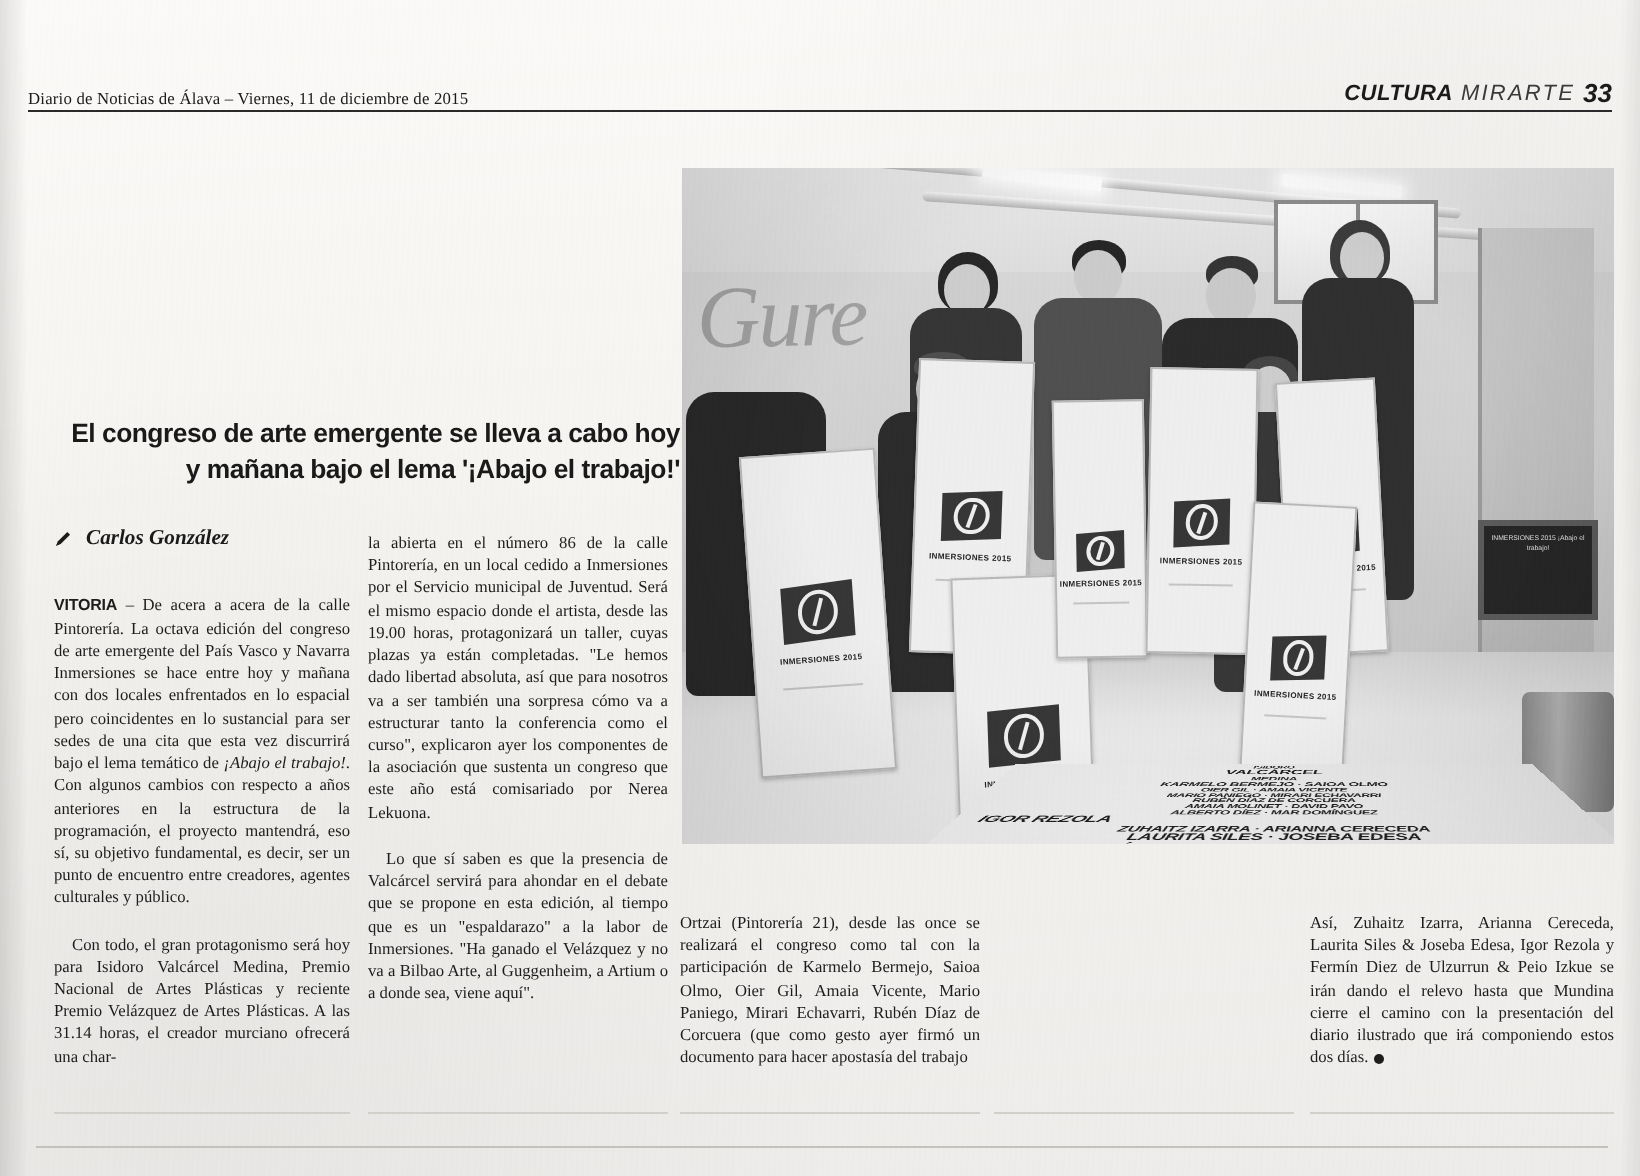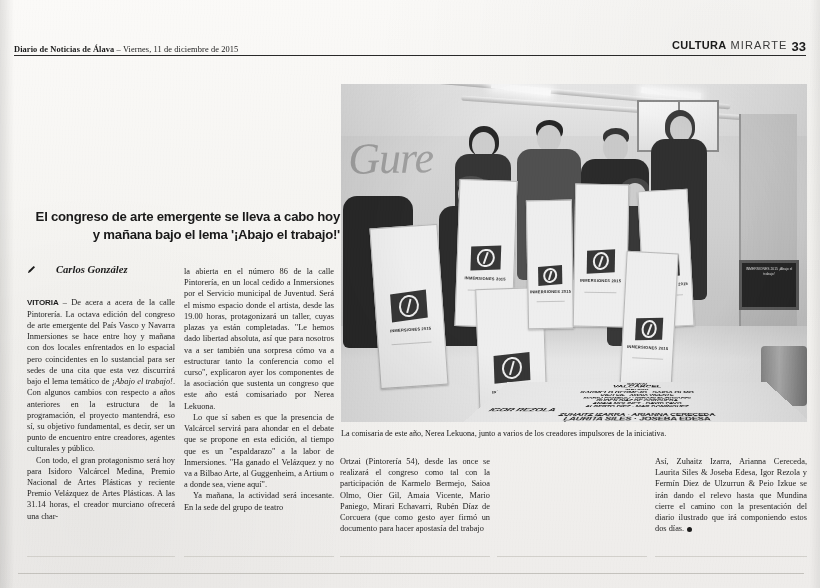--- a/index.html
+++ b/index.html
@@ -33,24 +33,25 @@
     background:linear-gradient(270deg, rgba(0,0,0,.06), rgba(0,0,0,0));
     pointer-events:none;
   }
 
   
   .masthead{
     position:absolute;left:14px;top:38px;width:792px;height:16px;
     display:flex;align-items:flex-end;justify-content:space-between;
   }
   .masthead-left{font-size:8.4px;letter-spacing:.1px;white-space:nowrap;}
-  .masthead-left b{font-weight:bold;}
+  .masthead-left b{font-weight:normal;}
   .masthead-right{
-    display:flex;align-items:flex-start;gap:4px;
+    display:flex;align-items:center;gap:4px;
     font-family:"Liberation Sans", sans-serif;
+    font-style:italic;
   }
   .m-cultura{font-size:11px;font-weight:bold;letter-spacing:.3px;}
   .m-mirarte{font-size:11px;font-weight:normal;letter-spacing:1.1px;color:#3a3a3a;}
   .m-page{font-size:13px;font-weight:bold;}
   .rule-top{
     position:absolute;left:14px;top:55px;width:792px;height:1px;
     background:#2a2a2a;
   }
 
   
@@ -71,38 +72,38 @@
     font-weight:bold;
     font-size:13.2px;
     line-height:1.34;
     letter-spacing:-.25px;
     color:#1a1a1a;
   }
 
   
   .bylines{position:absolute;left:27px;top:262px;width:150px;}
   .byline{
-    display:flex;align-items:center;gap:20px;
+    display:flex;align-items:center;gap:7px;
     font-style:italic;font-weight:bold;font-size:10.6px;line-height:1.45;
   }
   .by-ico{width:9px;height:9px;flex:0 0 9px;position:relative;}
   .ico-pen svg, .ico-cam svg{display:block;}
 
   
   .col{
     position:absolute;
     font-size:8.35px;
     line-height:1.345;
     text-align:justify;
     hyphens:none;
     color:#1d1d1d;
   }
   .col p{margin:0;text-indent:9px;}
   .col p.first{text-indent:0;}
-  .col p + p{margin-top:0;}
+  .col p + p{margin-top:12px;}
   .dateline{font-family:"Liberation Sans", sans-serif;font-weight:bold;font-size:8px;letter-spacing:-.1px;}
   .col i{font-style:italic;}
 
   #col1{left:27px;top:297px;width:148px;}
   #col2{left:184px;top:266px;width:150px;}
   #col3{left:340px;top:456px;width:150px;}
   #col4{left:497px;top:456px;width:150px;}
   #col5{left:655px;top:456px;width:152px;}
 
   .endmark{display:inline-block;width:5px;height:5px;border-radius:50%;background:#1d1d1d;margin-left:3px;vertical-align:middle;}
@@ -276,25 +277,24 @@
   </div>
 
   <div class="col" id="col1">
     <p class="first"><span class="dateline">VITORIA</span><span> – De acera a acera de la calle Pintorería. La octava edición del congreso de arte emergente del País Vasco y Navarra Inmersiones se hace entre hoy y mañana con dos locales enfrentados en lo espacial pero coincidentes en lo sustancial para ser sedes de una cita que esta vez discurrirá bajo el lema temático de </span><i>¡Abajo el trabajo!</i><span>. Con algunos cambios con respecto a años anteriores en la estructura de la programación, el proyecto mantendrá, eso sí, su objetivo fundamental, es decir, ser un punto de encuentro entre creadores, agentes culturales y público.</span></p>
     <p>Con todo, el gran protagonismo será hoy para Isidoro Valcárcel Medina, Premio Nacional de Artes Plásticas y reciente Premio Velázquez de Artes Plásticas. A las 31.14 horas, el creador murciano ofrecerá una char-</p>
   </div>
 
   <div class="col" id="col2">
     <p class="first">la abierta en el número 86 de la calle Pintorería, en un local cedido a Inmersiones por el Servicio municipal de Juventud. Será el mismo espacio donde el artista, desde las 19.00 horas, protagonizará un taller, cuyas plazas ya están completadas. "Le hemos dado libertad absoluta, así que para nosotros va a ser también una sorpresa cómo va a estructurar tanto la conferencia como el curso", explicaron ayer los componentes de la asociación que sustenta un congreso que este año está comisariado por Nerea Lekuona.</p>
     <p>Lo que sí saben es que la presencia de Valcárcel servirá para ahondar en el debate que se propone en esta edición, al tiempo que es un "espaldarazo" a la labor de Inmersiones. "Ha ganado el Velázquez y no va a Bilbao Arte, al Guggenheim, a Artium o a donde sea, viene aquí".</p>
-    <p>Ya mañana, la actividad será incesante. En la sede del grupo de teatro</p>
   </div>
 
   <div class="col" id="col3">
-    <p class="first">Ortzai (Pintorería 54), desde las once se realizará el congreso como tal con la participación de Karmelo Bermejo, Saioa Olmo, Oier Gil, Amaia Vicente, Mario Paniego, Mirari Echavarri, Rubén Díaz de Corcuera (que como gesto ayer firmó un documento para hacer apostasía del trabajo</p>
+    <p class="first">Ortzai (Pintorería 21), desde las once se realizará el congreso como tal con la participación de Karmelo Bermejo, Saioa Olmo, Oier Gil, Amaia Vicente, Mario Paniego, Mirari Echavarri, Rubén Díaz de Corcuera (que como gesto ayer firmó un documento para hacer apostasía del trabajo</p>
   </div>
 
   <div class="col" id="col4">
   </div>
 
   <div class="col" id="col5">
     <p class="first"><span>Así, Zuhaitz Izarra, Arianna Cereceda, Laurita Siles &amp; Joseba Edesa, Igor Rezola y Fermín Diez de Ulzurrun &amp; Peio Izkue se irán dando el relevo hasta que Mundina cierre el camino con la presentación del diario ilustrado que irá componiendo estos dos días.</span><span class="endmark"></span></p>
   </div>
 
   <div class="photo">
@@ -397,21 +397,20 @@
       <div class="nw-line nw-9">IGOR REZOLA</div>
       <div class="nw-line nw-10">ZUHAITZ IZARRA · ARIANNA CERECEDA</div>
       <div class="nw-line nw-11">LAURITA SILES · JOSEBA EDESA</div>
       <div class="nw-line nw-12">FERMÍN DIEZ DE ULZURRUN · PEIO IZKUE</div>
 
     </div>
 
     <div class="photo-vignette"></div>
   </div>
 
-  <div class="caption">La comisaria de este año, Nerea Lekuona, junto a varios de los creadores impulsores de la iniciativa.</div>
 
   <div class="rule-bottom"></div>
   <div class="rule-colsep" style="left:27px;width:148px"></div>
   <div class="rule-colsep" style="left:184px;width:150px"></div>
   <div class="rule-colsep" style="left:340px;width:150px"></div>
   <div class="rule-colsep" style="left:497px;width:150px"></div>
   <div class="rule-colsep" style="left:655px;width:152px"></div>
 
   <div class="paper-grain"></div>
   <div class="edge-shadow"></div>

